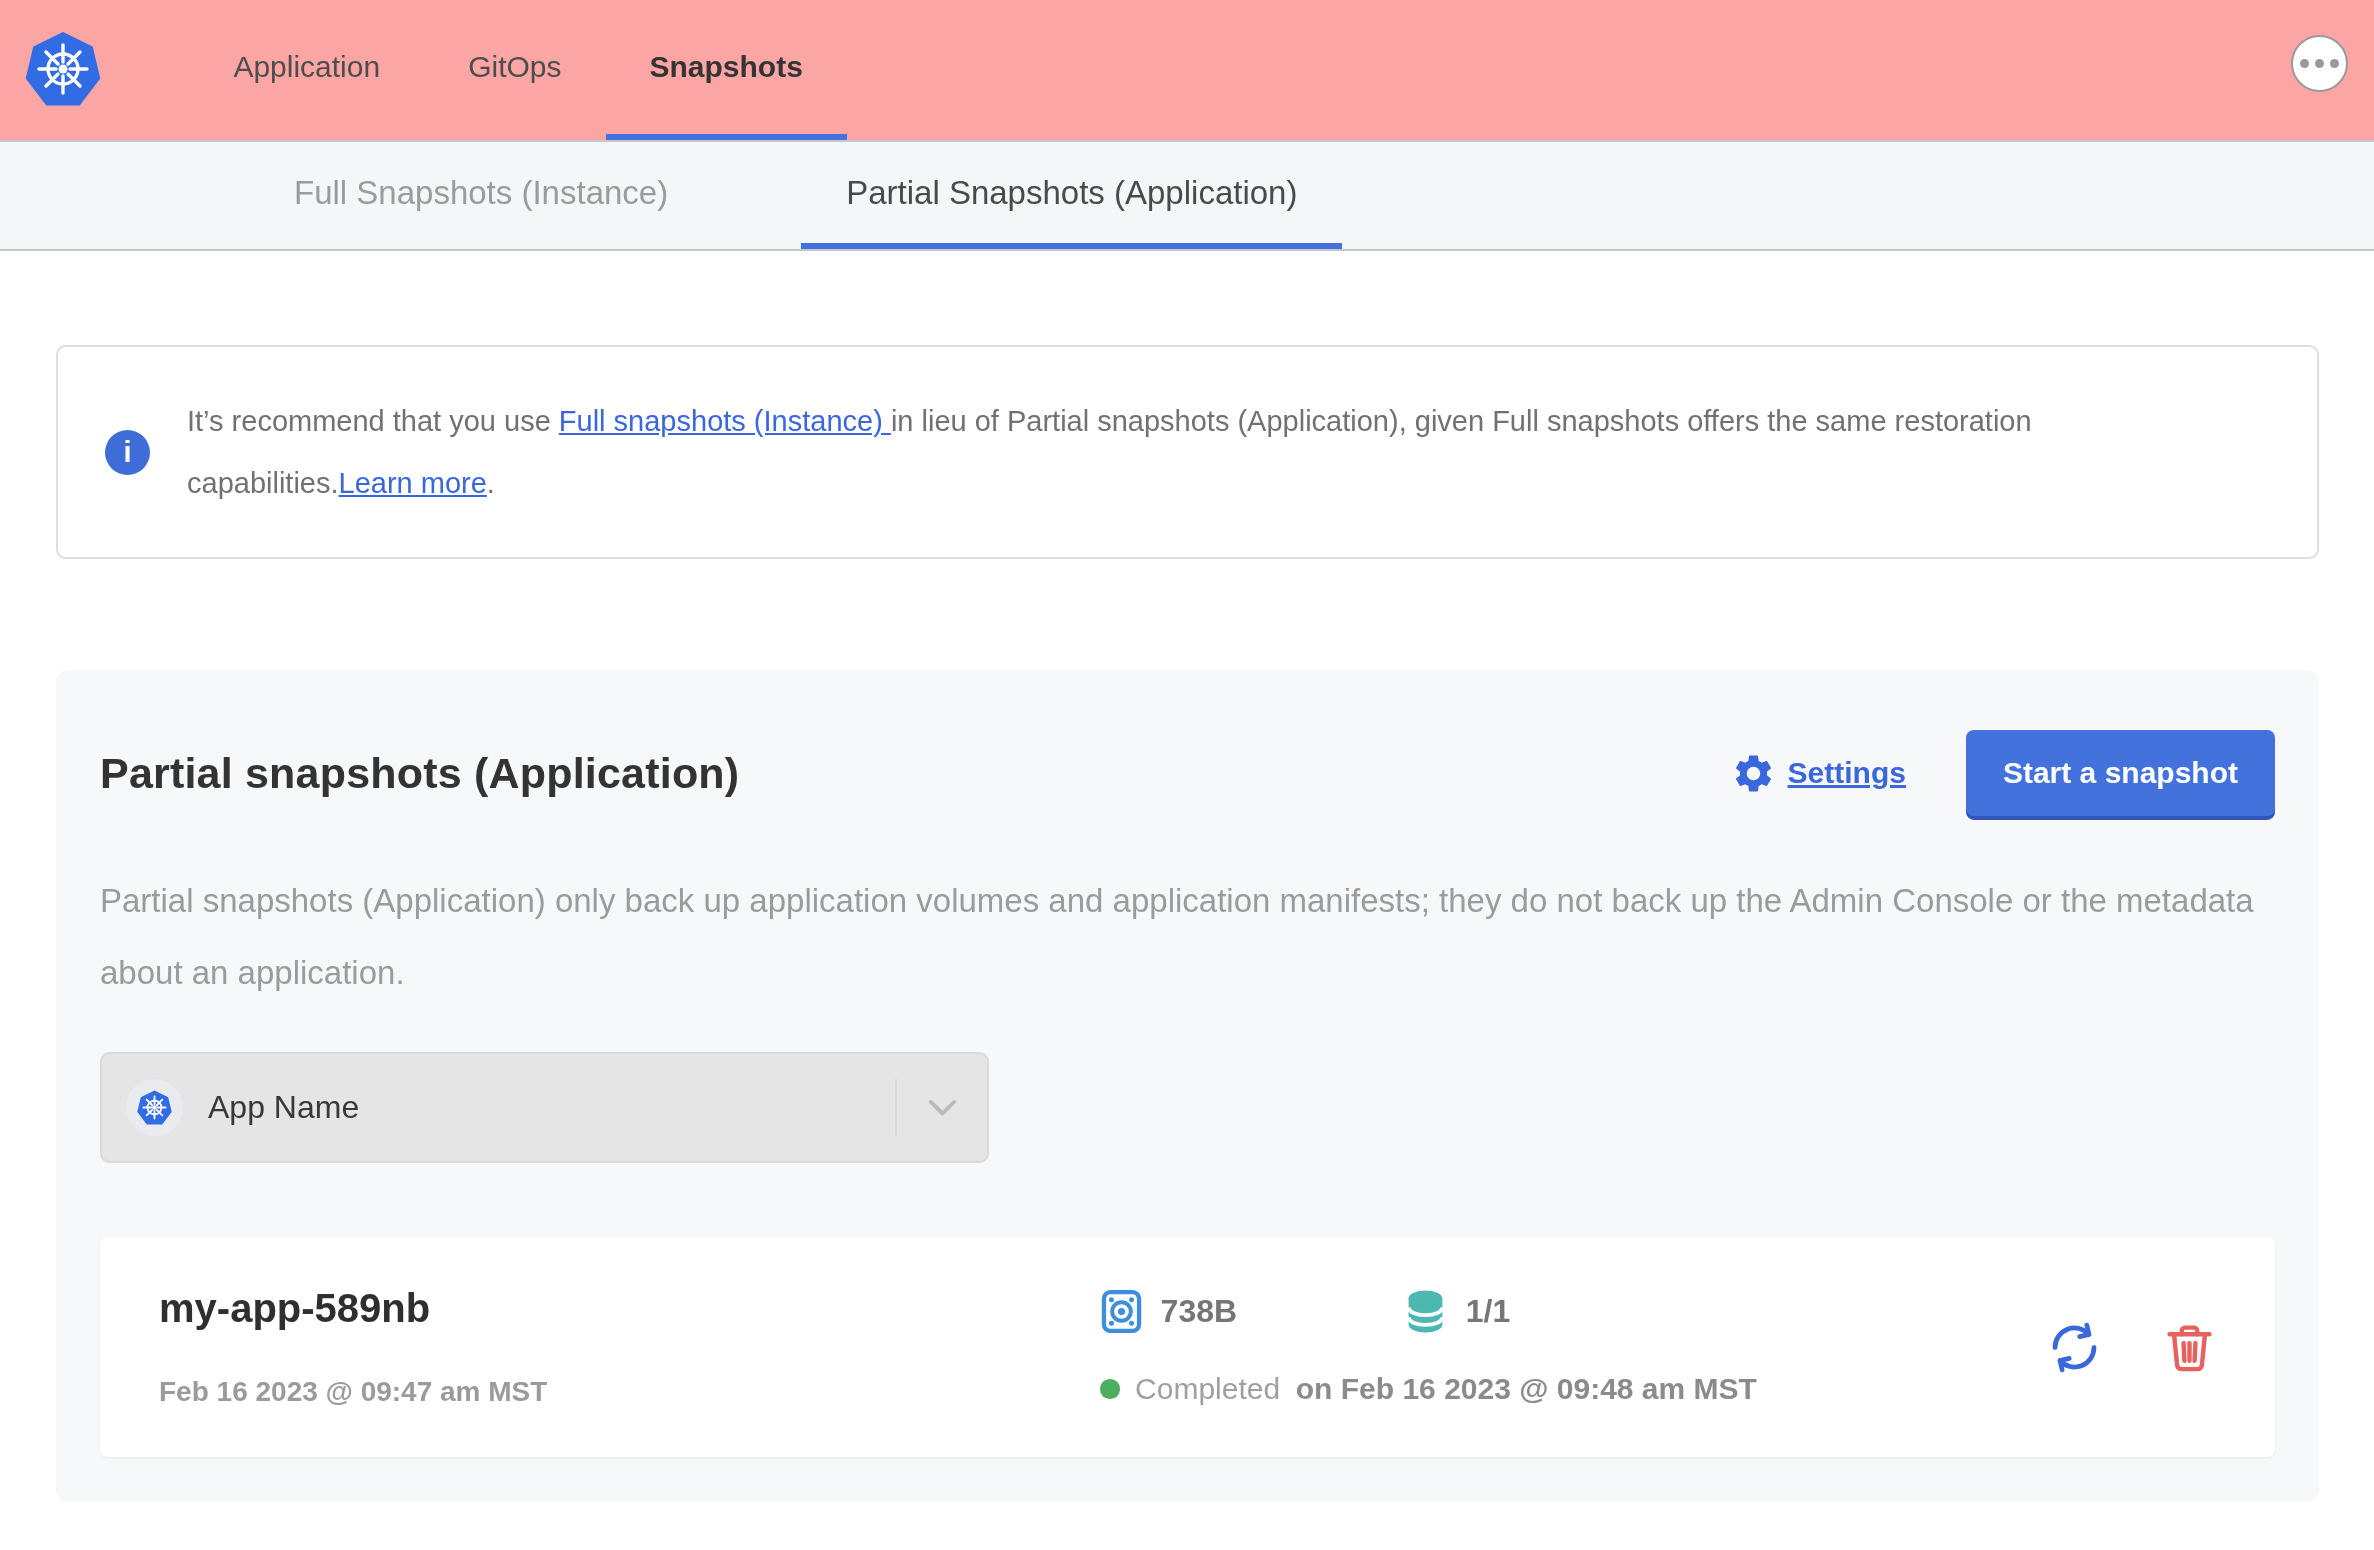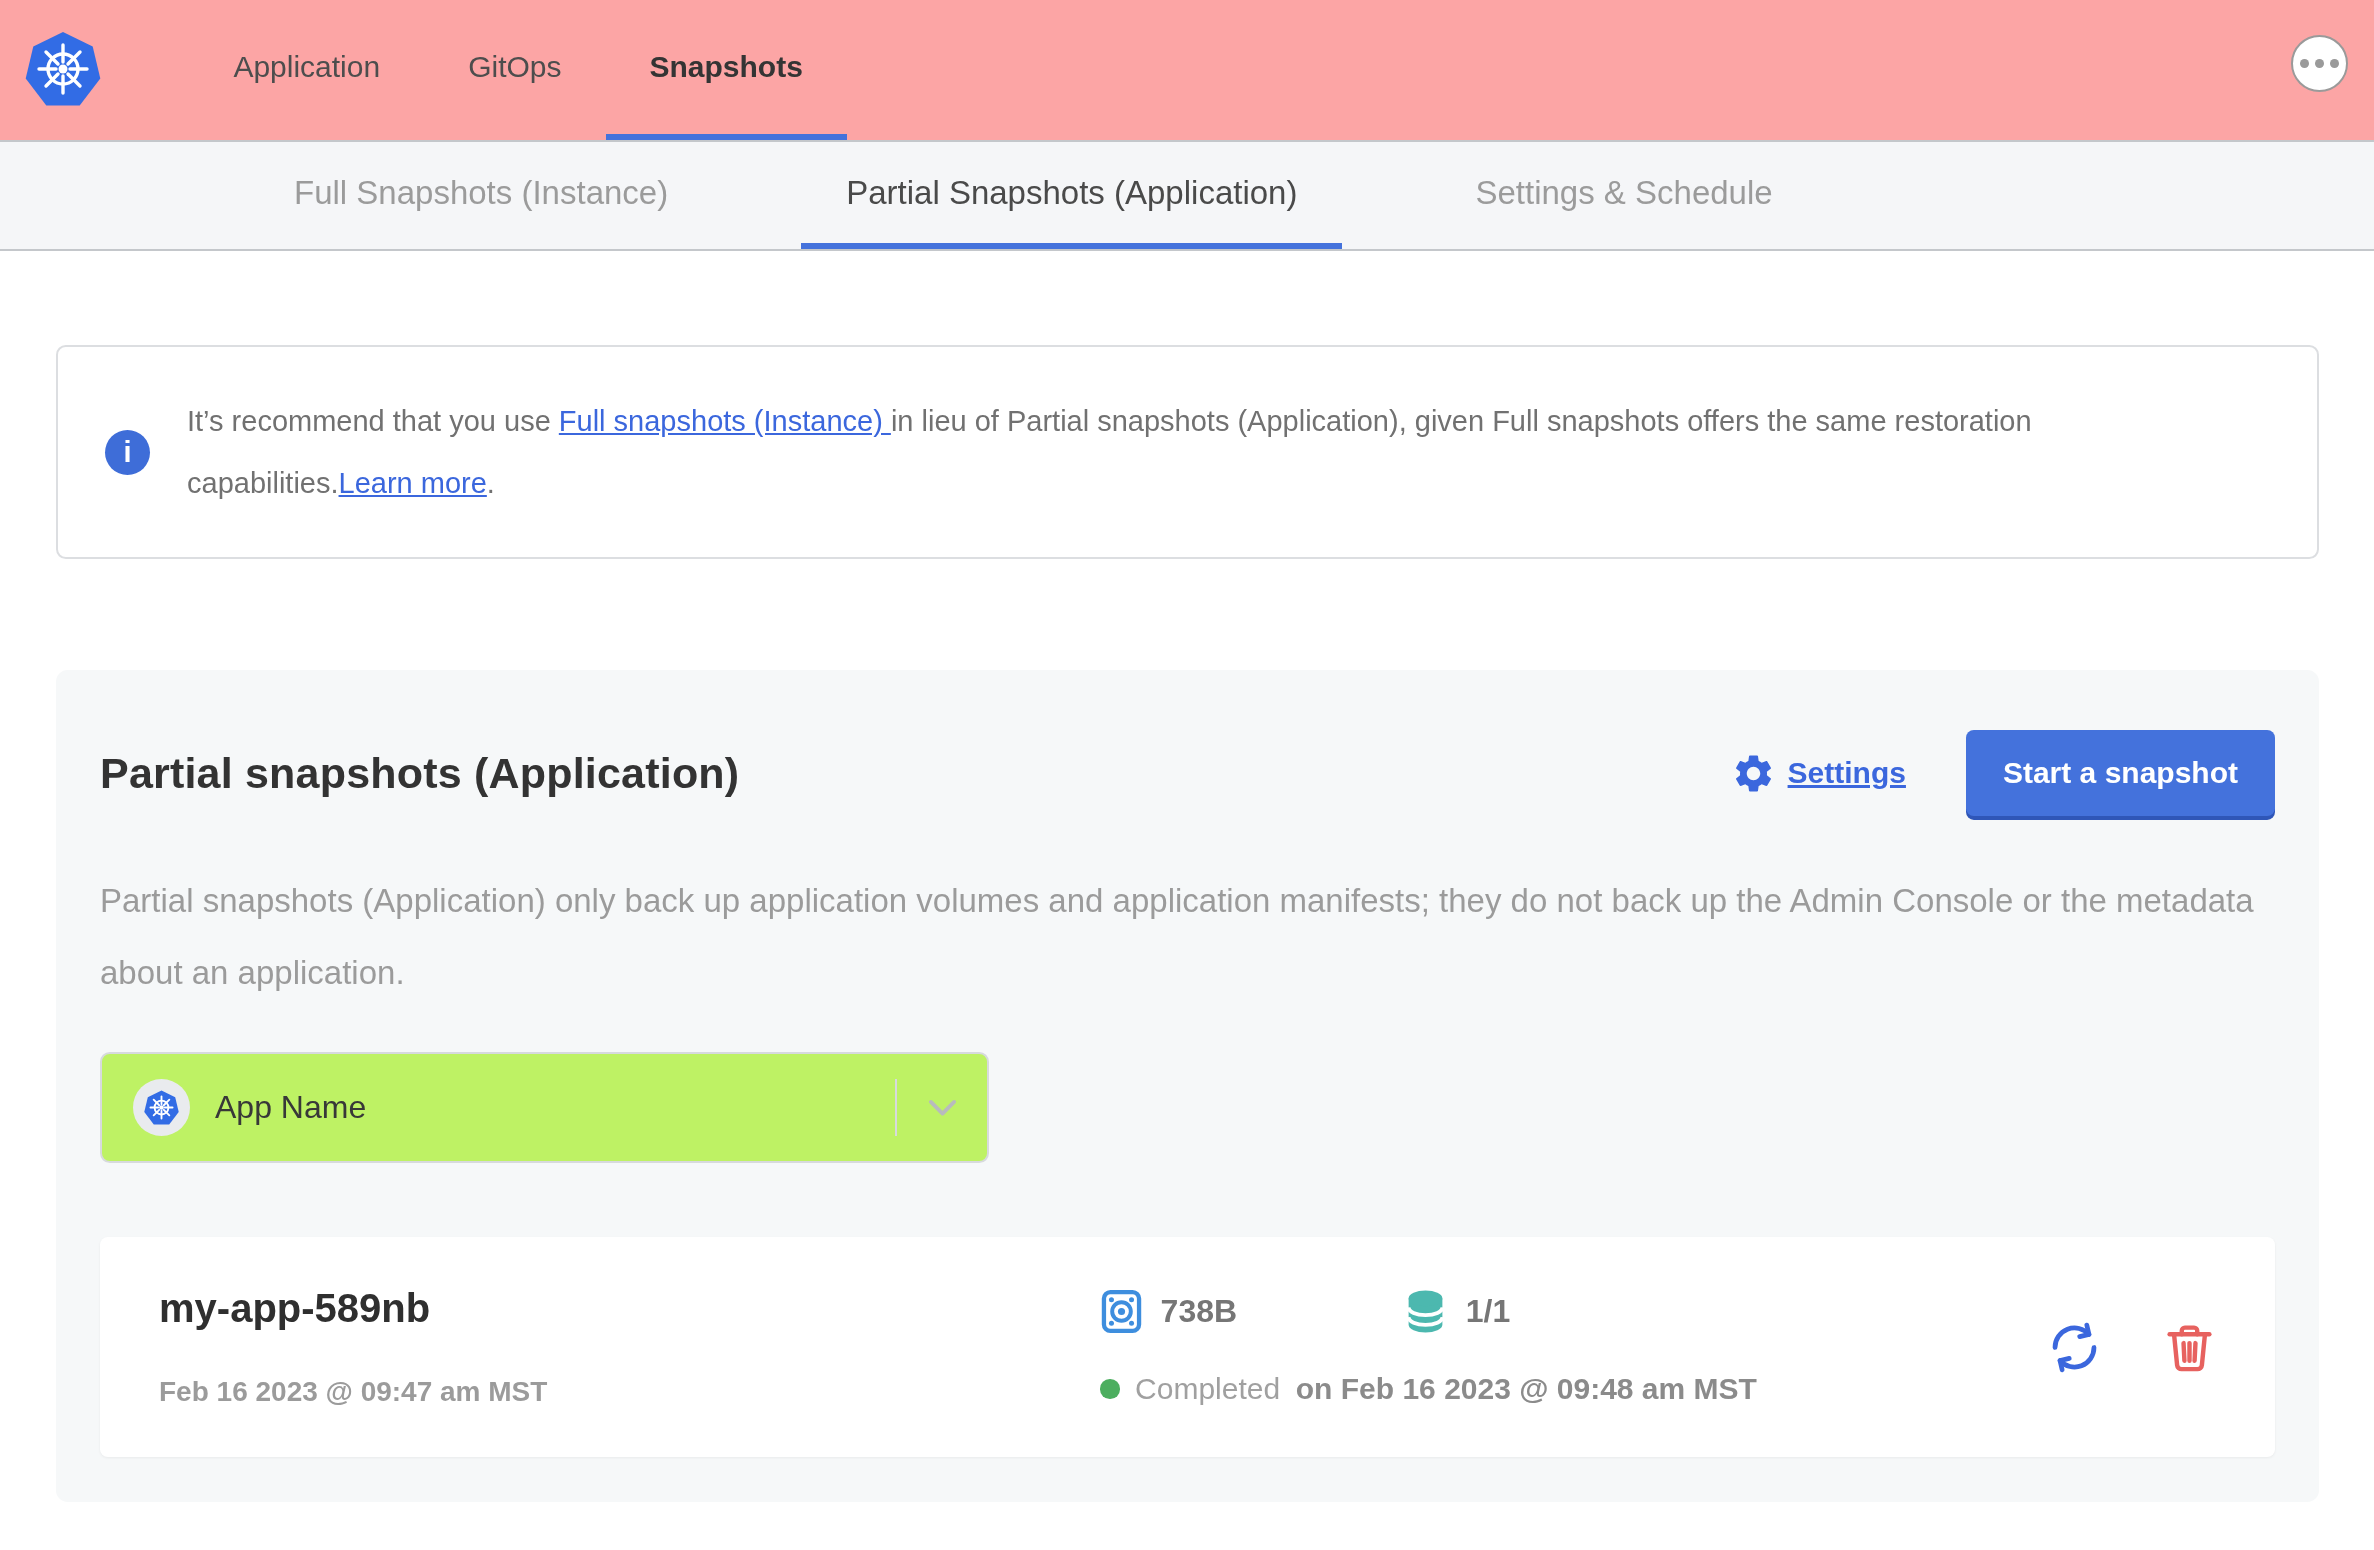--- a/index.html
+++ b/index.html
@@ -49,21 +49,21 @@
   .panel-header{display:flex;align-items:center;justify-content:space-between;}
   .panel-title{font-size:43px;font-weight:700;color:#333;letter-spacing:0.2px;}
   .panel-actions{display:flex;}
   .settings-link{display:flex;align-items:center;gap:11.7px;margin-right:60px;cursor:pointer;}
   .settings-link span{font-size:30px;font-weight:600;color:#3b67dd;text-decoration:underline;}
   .btn-primary{background:var(--accent);color:#fff;font-size:30px;font-weight:700;font-family:"Liberation Sans",sans-serif;padding:26px 37px;border:none;border-radius:7.8px;box-shadow:0 3.9px 0 var(--accent-dark);cursor:pointer;}
 
   .panel-desc{margin-top:49px;font-size:33px;line-height:72px;color:var(--text-gray);max-width:2185px;}
 
   
-  .app-select{margin-top:43px;width:889px;height:111px;background:#bef264;border:2px solid #d7dadd;border-radius:9.8px;display:flex;align-items:center;padding:0 0 0 31px;cursor:pointer;}
+  .app-select{margin-top:43px;width:889px;height:111px;background:#e5e5e5;border:2px solid #d7dadd;border-radius:9.8px;display:flex;align-items:center;padding:0 0 0 24px;cursor:pointer;}
   .app-select .badge{width:57px;height:57px;border-radius:50%;background:#e9ebee;display:flex;align-items:center;justify-content:center;}
   .app-select .label{margin-left:25px;font-size:32px;font-weight:500;color:#383838;flex:1;}
   .app-select .divider{width:2px;height:57px;background:#d7dadd;}
   .app-select .chev{width:90px;display:flex;align-items:center;justify-content:center;}
 
   
   .snap-card{margin-top:74px;background:#fff;border-radius:7.8px;box-shadow:0 1px 2.9px rgba(0,0,0,.06);padding:49px 59px;display:flex;align-items:center;}
   .snap-left{flex:0 0 941px;display:flex;flex-direction:column;gap:45px;}
   .snap-name{font-size:40px;font-weight:700;color:#2f2f2f;}
   .snap-date{font-size:28px;font-weight:600;color:var(--text-gray);}
@@ -108,21 +108,20 @@
     <i></i>
       <i></i>
       <i></i>
   </div>
 </header>
 
 <div class="subnav">
   <div class="subtabs">
     <div class="subtab">Full Snapshots (Instance)</div>
     <div class="subtab active">Partial Snapshots (Application)</div>
-    <div class="subtab">Settings &amp; Schedule</div>
   </div>
 </div>
 
 <div class="banner">
   <i class="info-icon">i</i>
   <p class="banner-text"><span>It’s recommend that you use </span><a>Full snapshots (Instance) </a><span>in lieu of Partial snapshots (Application), given Full snapshots offers the same restoration capabilities.</span><a>Learn more</a><span>.</span></p>
 </div>
 
 <section class="panel">
 

